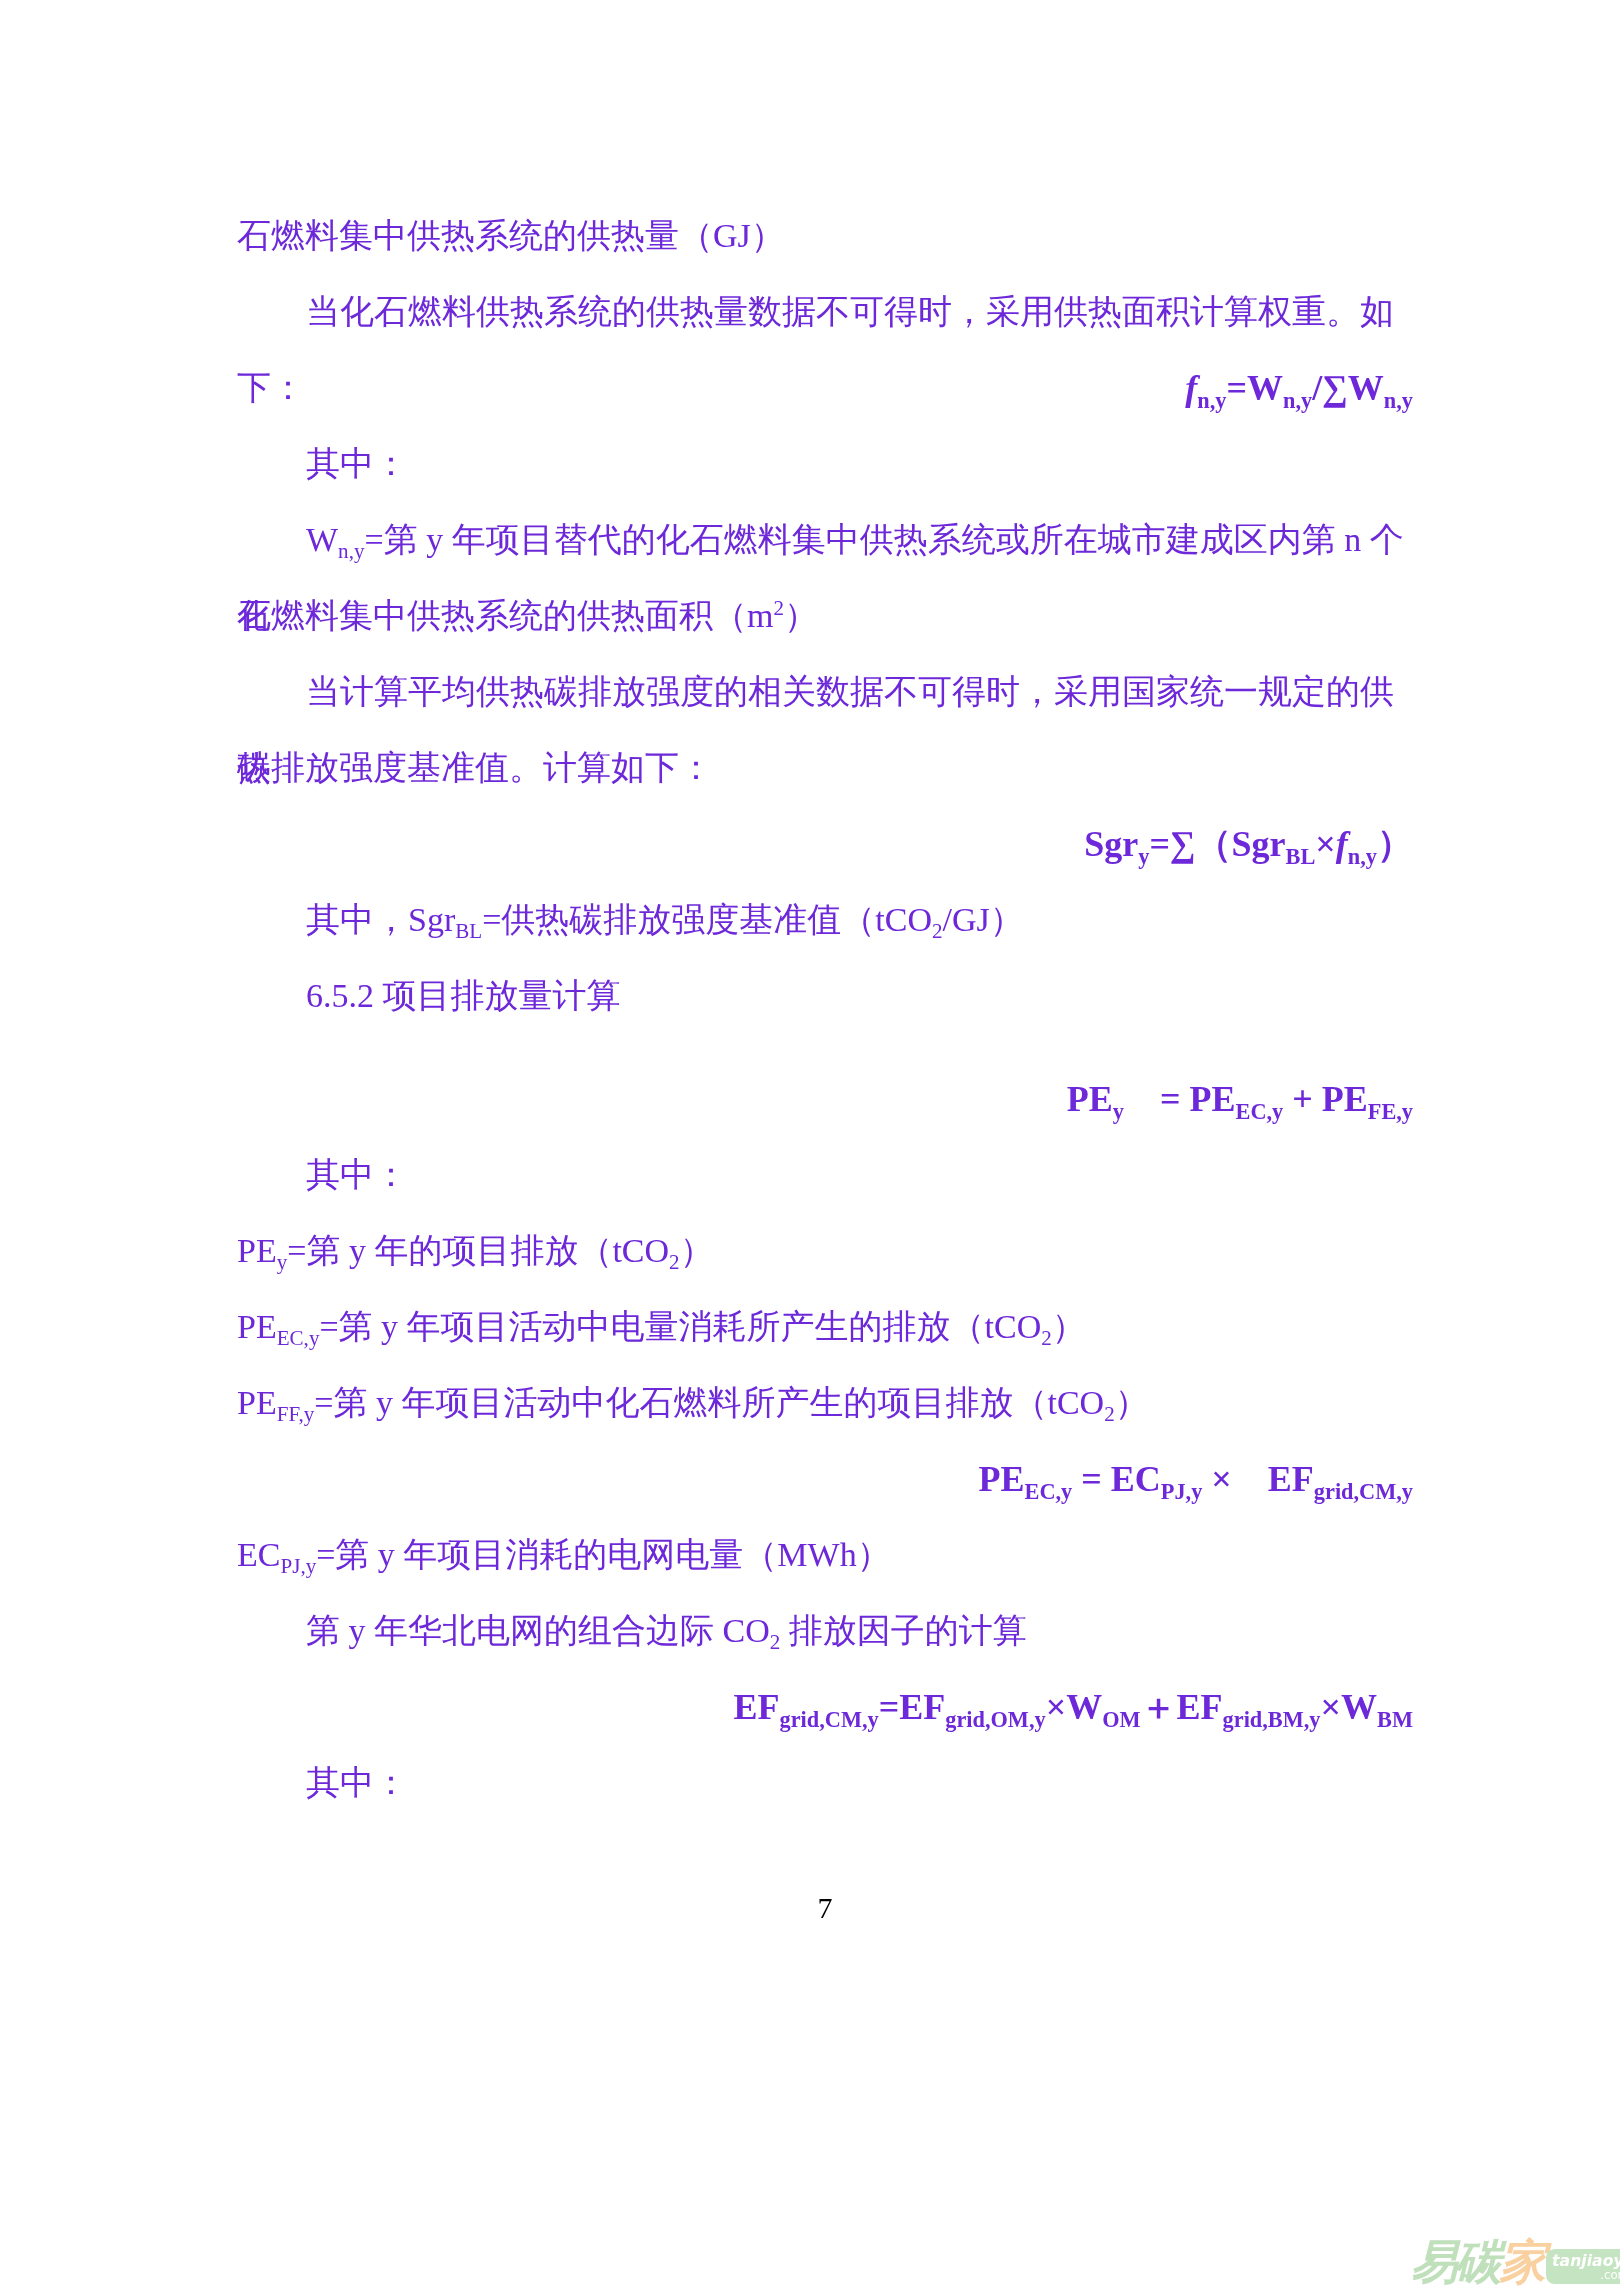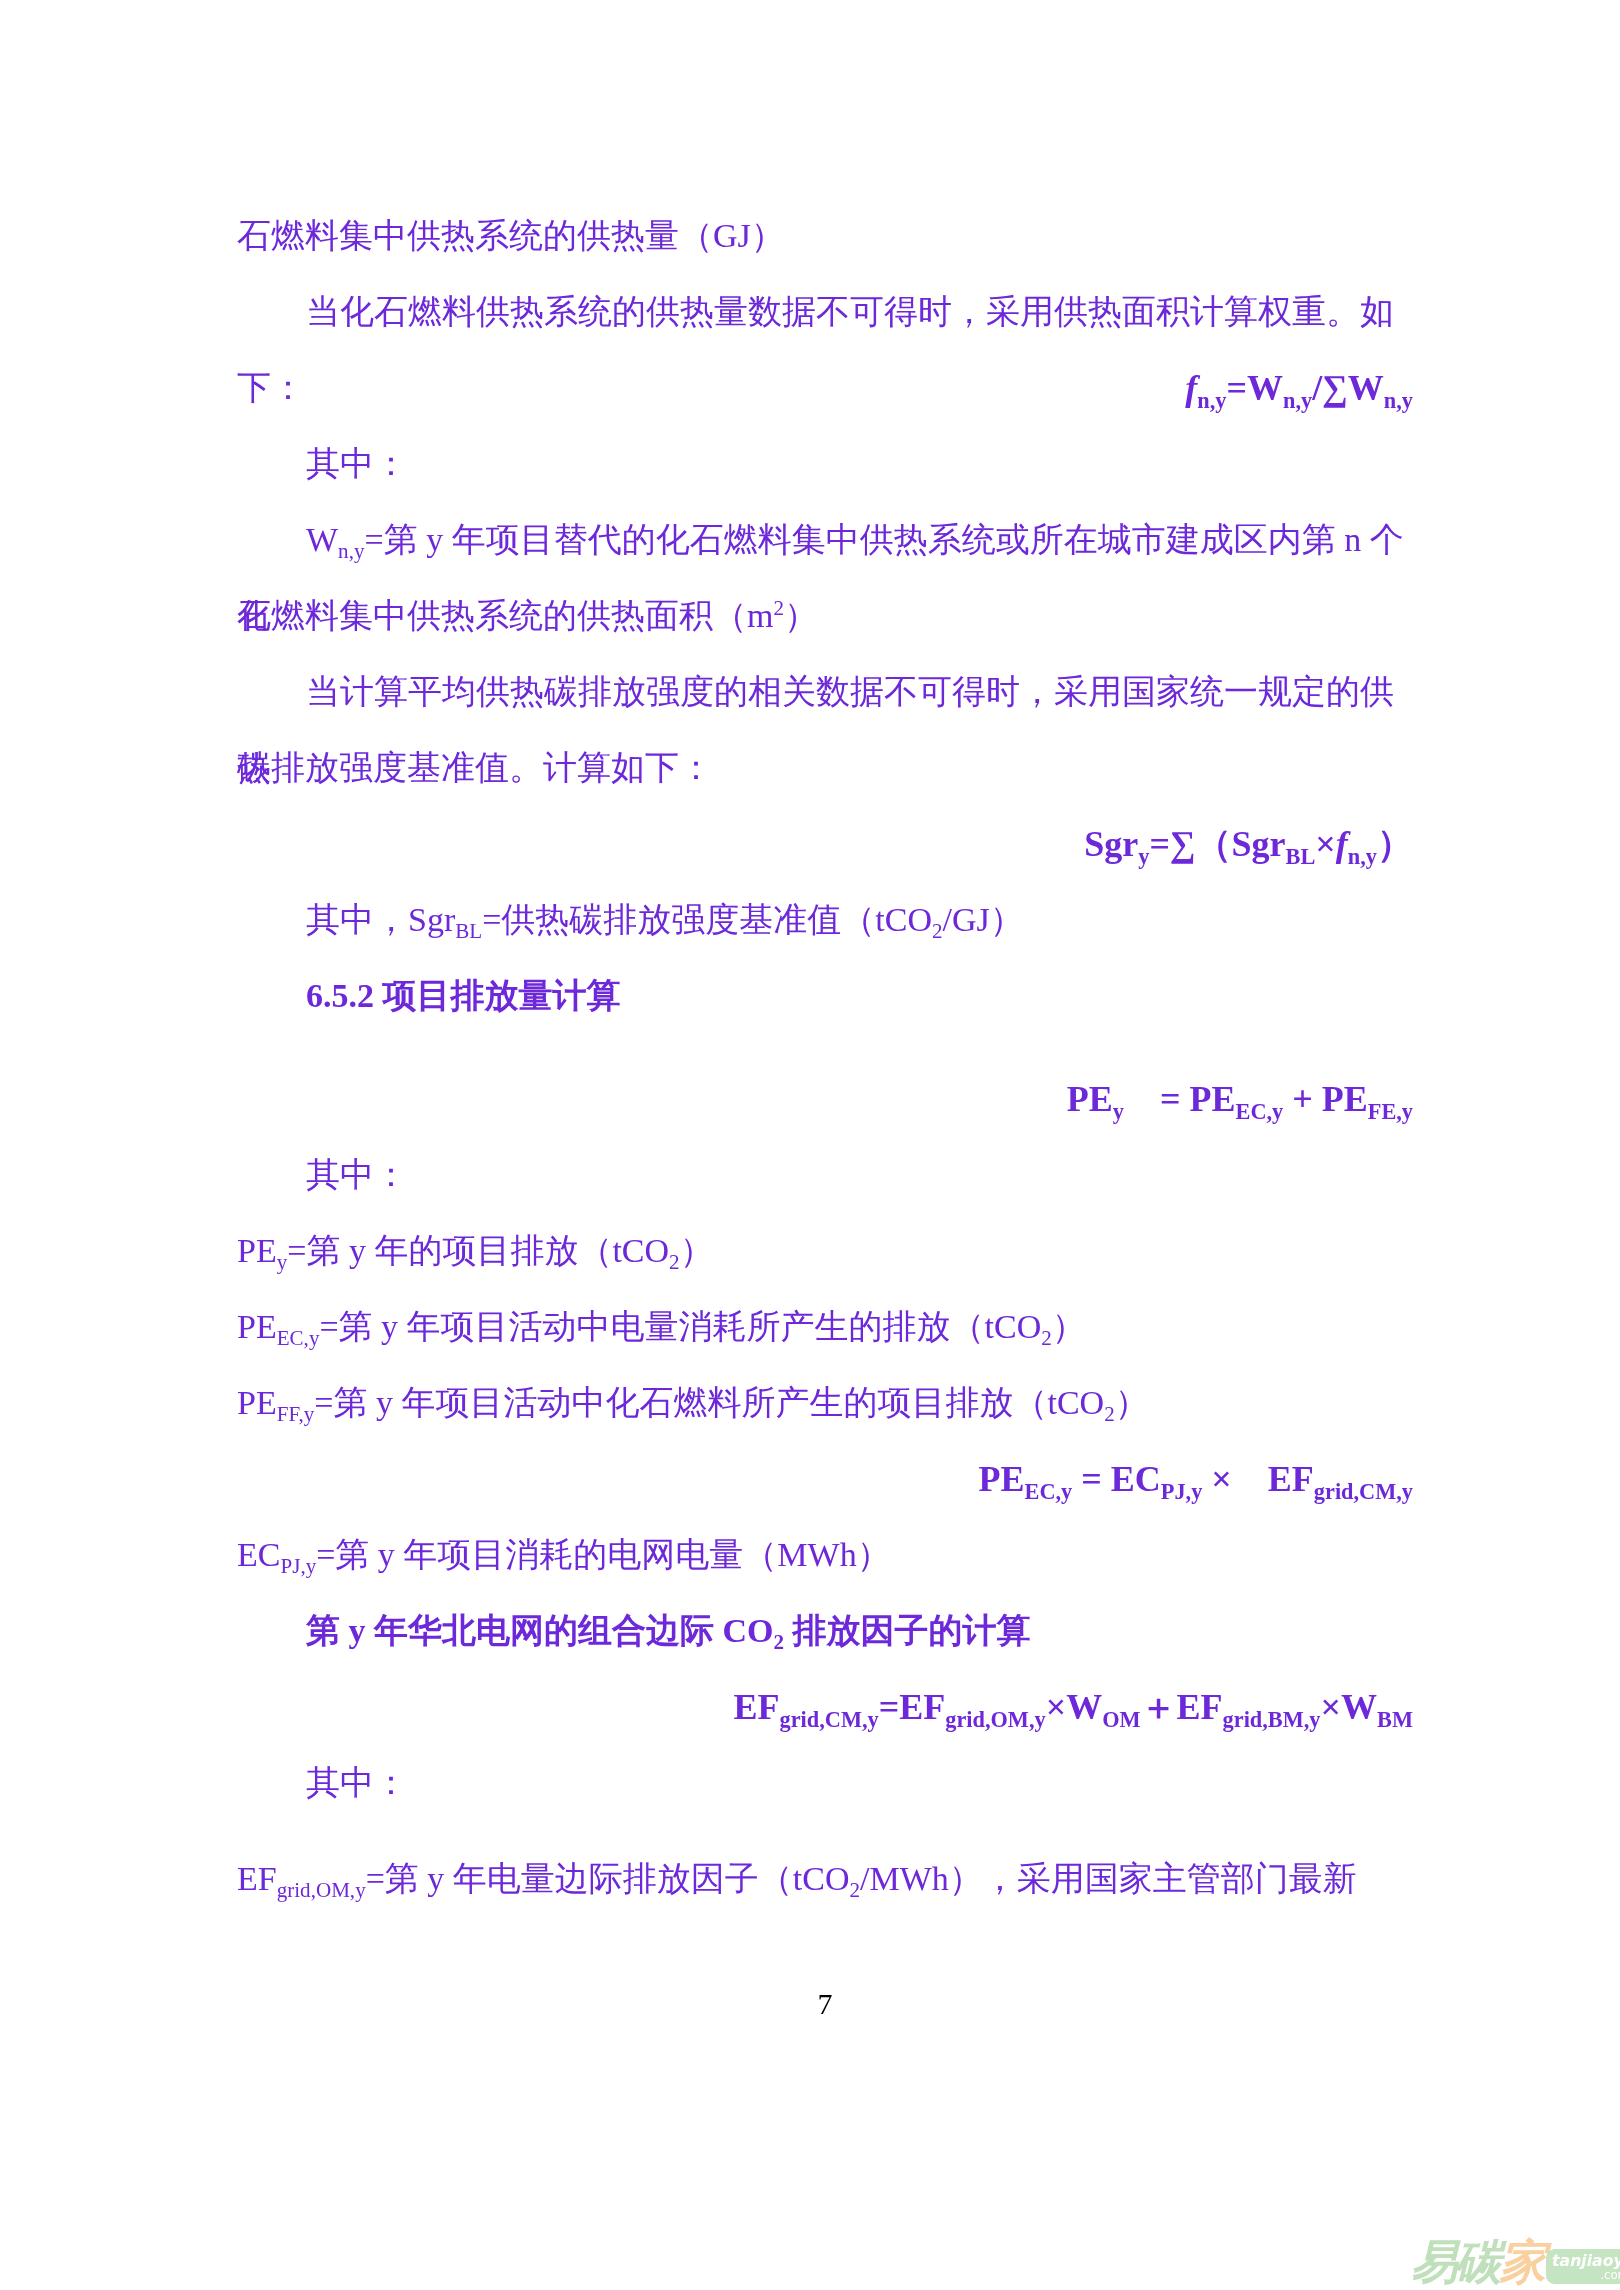--- a/index.html
+++ b/index.html
@@ -22,21 +22,21 @@
     font-size:34px;
     white-space:pre-wrap;
     color:#6d28d9;
   }
   .indent{text-indent:69px;}
   .formula{
     text-align:right;
     font-weight:bold;
     font-size:36px;
   }
-  .bold{font-weight:bold;}
+  .bold{font-weight:normal;}
   .gap-lg{margin-top:27.4px;}
   .gap-md{margin-top:19.6px;}
   sub,sup{line-height:0;font-size:0.62em;}
   sub{vertical-align:-0.35em;}
   sup{vertical-align:0.55em;}
   .b{font-weight:bold;}
   .i{font-style:italic;}
   .pagenum{
     margin-top:49px;
     height:76px;line-height:76px;
@@ -105,21 +105,20 @@
     <div class="line formula gap-lg"><span>PE</span><sub>y</sub><span>　= PE</span><sub>EC,y</sub><span> + PE</span><sub>FE,y</sub></div>
     <div class="line indent"><span>其中：</span></div>
     <div class="line"><span>PE</span><sub>y</sub><span>=第 y 年的项目排放（tCO</span><sub>2</sub><span>）</span></div>
     <div class="line"><span>PE</span><sub>EC,y</sub><span>=第 y 年项目活动中电量消耗所产生的排放（tCO</span><sub>2</sub><span>）</span></div>
     <div class="line"><span>PE</span><sub>FF,y</sub><span>=第 y 年项目活动中化石燃料所产生的项目排放（tCO</span><sub>2</sub><span>）</span></div>
     <div class="line formula"><span>PE</span><sub>EC,y</sub><span> = EC</span><sub>PJ,y</sub><span> ×　</span><span>EF</span><sub>grid,CM,y</sub></div>
     <div class="line"><span>EC</span><sub>PJ,y</sub><span>=第 y 年项目消耗的电网电量（MWh）</span></div>
     <div class="line indent bold"><span>第 y 年华北电网的组合边际 CO</span><sub>2</sub><span> 排放因子的计算</span></div>
     <div class="line formula"><span>EF</span><sub>grid,CM,y</sub><span>=EF</span><sub>grid,OM,y</sub><span>×W</span><sub>OM</sub><span>＋EF</span><sub>grid,BM,y</sub><span>×W</span><sub>BM</sub></div>
     <div class="line indent"><span>其中：</span></div>
-    <div class="line gap-md"><span>EF</span><sub>grid,OM,y</sub><span>=第 y 年电量边际排放因子（tCO</span><sub>2</sub><span>/MWh），采用国家主管部门最新</span></div>
     <div class="pagenum">7</div>
   </div>
 
   <div class="watermark">
     <span class="wm-char wm-green">易</span>
     <span class="wm-char wm-green">碳</span>
     <span class="wm-char wm-orange">家</span>
     <span class="wm-badge">
       <span class="wm-site">tanjiaoyi</span>
       <span class="wm-tld">.com</span>

